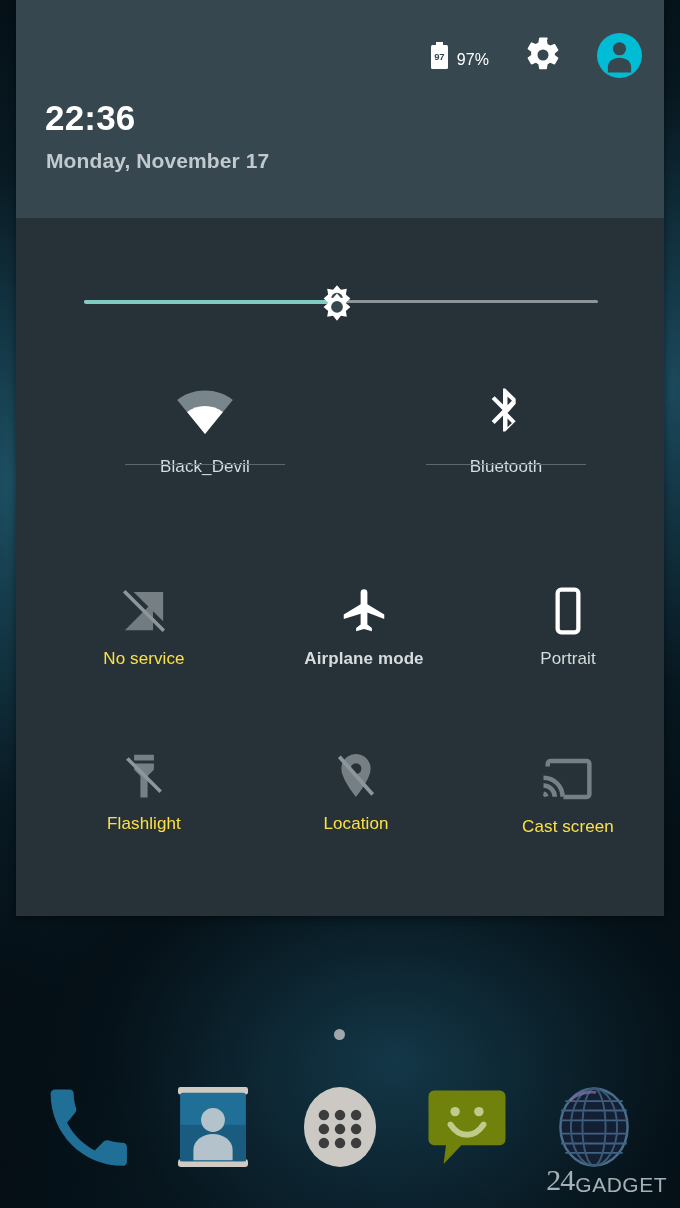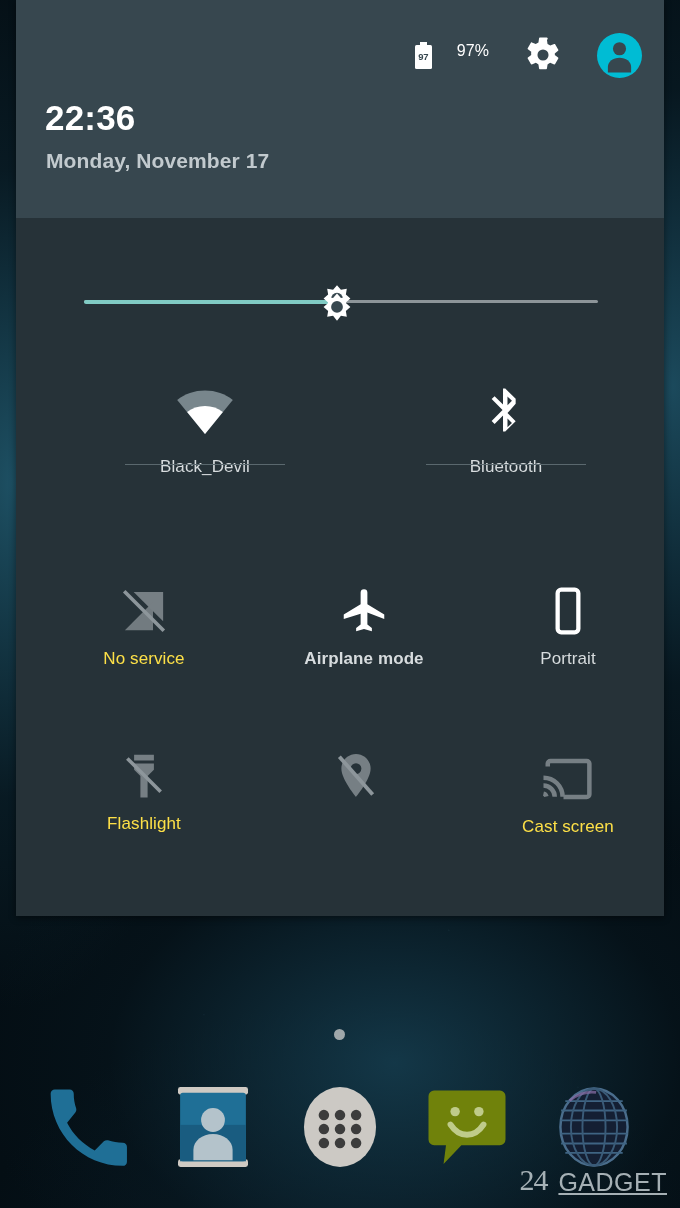--- a/index.html
+++ b/index.html
@@ -50,21 +50,21 @@
     left: 0; top: 0; width: 648px; height: 218px;
     background: #37474f;
   }
   .status-row {
     position: absolute;
     right: 22px; top: 31px;
     height: 48px;
     display: flex; align-items: center; gap: 0px;
   }
   .battery-group {
-    display: flex; align-items: flex-start; gap: 25px;
+    display: flex; align-items: flex-end; gap: 9px;
   }
   .battery-icon {
     position: relative;
     width: 17px; height: 27px;
   }
   .battery-icon .cap {
     position: absolute; left: 5px; top: 0;
     width: 7px; height: 3px; background: #ffffff;
   }
   .battery-icon .body {
@@ -182,25 +182,24 @@
     opacity: 0.82;
     user-select: none;
   }
   .watermark .w24 {
     font-family: "Liberation Serif", serif;
     font-size: 30px;
     line-height: 1;
     letter-spacing: -1px;
   }
   .watermark .wg {
-    font-size: 25px;
+    font-size: 21px;
     line-height: 1;
     letter-spacing: 0.5px;
-    margin-left: 11px;
-    text-decoration: underline;
+    margin-left: 1px;
   }
 
   .page-dot {
     position: absolute;
     left: 334px; top: 1029px;
     width: 11px; height: 11px;
     border-radius: 50%;
     background: #b9bcbd;
     opacity: 0.85;
   }
@@ -341,20 +340,21 @@
       <div class="lbl">Flashlight</div>
     </div>
 
     <div class="tile off" style="left:240px; top:745px; width:200px;">
       <div class="ico">
         <svg width="54" height="54" viewBox="0 0 24 24">
           <path fill="#767f84" d="M12 2.2c-3.6 0-6.5 2.9-6.5 6.5 0 4.9 6.5 12.6 6.5 12.6s6.5-7.7 6.5-12.6c0-3.6-2.9-6.5-6.5-6.5zm0 8.9a2.4 2.4 0 1 1 0-4.8 2.4 2.4 0 0 1 0 4.8z"></path>
           <path stroke="#8d969b" stroke-width="1.7" d="M4.6 3.4 19.4 20.2"></path>
         </svg>
       </div>
+      <div class="lbl">Location</div>
     </div>
 
     <div class="tile off" style="left:452px; top:748px; width:200px;">
       <div class="ico">
         <svg width="54" height="50" viewBox="0 0 24 22">
           <path fill="none" stroke="#767f84" stroke-width="2" d="M3 5.4V4.2A1.2 1.2 0 0 1 4.2 3h16.1A1.2 1.2 0 0 1 21.5 4.2v13.6a1.2 1.2 0 0 1-1.2 1.2H10"></path>
           <path fill="none" stroke="#767f84" stroke-width="2" d="M2.4 18.8a1.7 1.7 0 0 0-1.3-1.3"></path>
           <path fill="none" stroke="#767f84" stroke-width="2" d="M6.1 18.9A5 5 0 0 0 1.1 13.9"></path>
           <path fill="none" stroke="#767f84" stroke-width="2" d="M9.6 18.9A8.5 8.5 0 0 0 1.1 10.4"></path>
         </svg>

